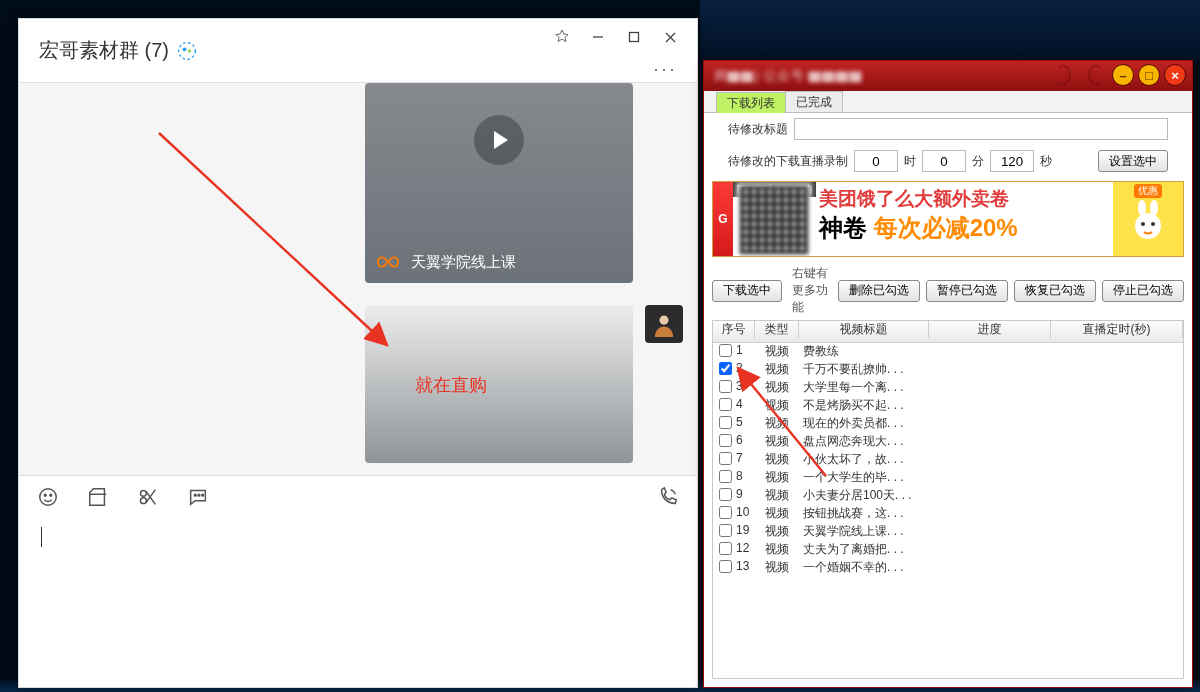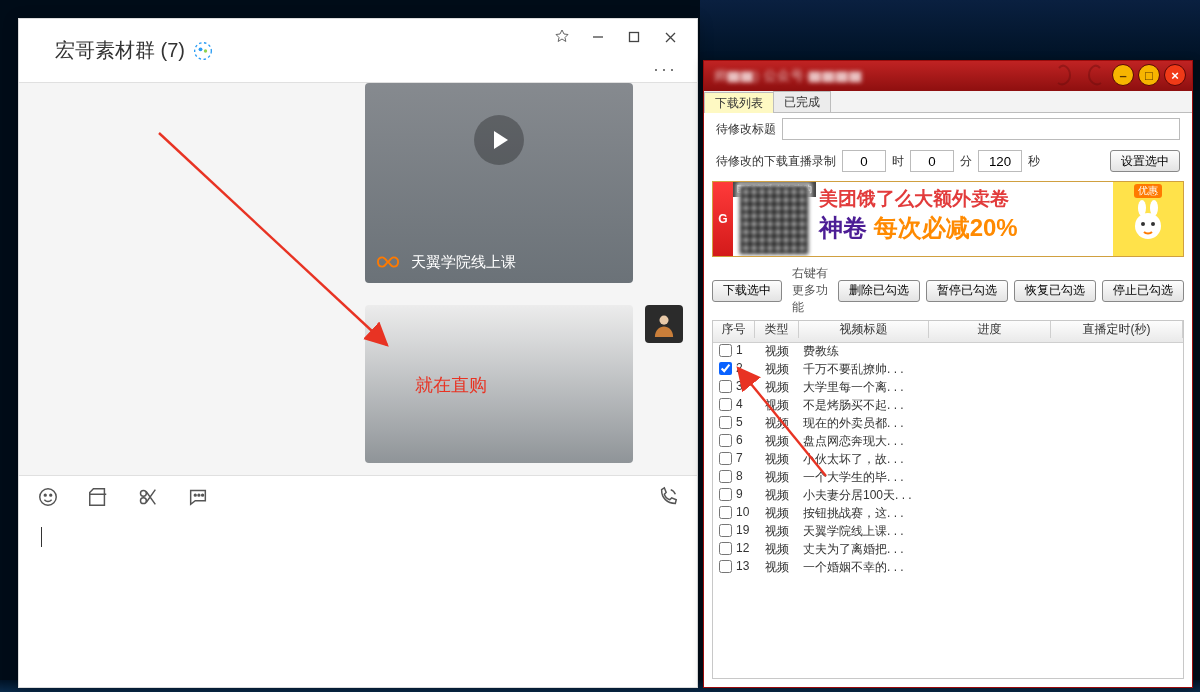--- a/index.html
+++ b/index.html
@@ -15,21 +15,21 @@
 
     
     .wechat {
       position:absolute; left:18px; top:18px; width:680px; height:670px;
       background:#fff; border:1px solid #dcdcdc;
       box-shadow:0 3px 14px rgba(0,0,0,.25);
       display:flex; flex-direction:column;
     }
     .wc-title {
       position:relative; height:64px; border-bottom:1px solid #e0e0e0;
-      display:flex; align-items:center; padding-left:36px;
+      display:flex; align-items:center; padding-left:20px;
     }
     .wc-title .name { font-size:20px; color:#333; display:flex; align-items:center; gap:8px;}
     .wc-title .member-icon { width:20px; height:20px; position:relative; display:inline-flex; align-items:center; justify-content:center;}
     .wc-title .member-icon svg{ width:20px; height:20px; }
     .wc-ctrls { position:absolute; top:6px; right:10px; display:flex; align-items:center; gap:2px;}
     .wc-ctrls span { width:34px; height:24px; display:flex; align-items:center; justify-content:center; color:#555; cursor:pointer;}
     .wc-more { position:absolute; right:20px; top:40px; font-size:18px; letter-spacing:2px; color:#666; cursor:pointer;}
 
     .wc-body { flex:1; overflow:hidden; position:relative; background:#f5f5f5;}
     .msg-card {
@@ -83,23 +83,23 @@
     .dl-titlebar .ctrls{position:absolute; right:6px; top:3px; display:flex; gap:4px;}
     .dl-titlebar .ctrl{width:22px;height:22px;border-radius:50%; display:flex;align-items:center;justify-content:center; font-weight:bold; font-size:13px; cursor:pointer; border:1px solid #5a0606;}
     .ctrl.min{background:#f7b500;color:#5a3700;}
     .ctrl.max{background:#f7b500;color:#5a3700;}
     .ctrl.close{background:#f03a17;color:#fff;}
     .dl-titlebar .swirl{position:absolute; right:88px; top:2px; width:48px;height:26px; opacity:.35;}
     .dl-titlebar .swirl svg{width:48px;height:26px;}
 
     .dl-tabs{ display:flex; height:22px; border-bottom:1px solid #bdbdbd; background:#f3f3f3; }
     .dl-tabs .tab{ padding:2px 10px; border:1px solid #bdbdbd; border-bottom:none; margin-right:-1px; background:#ececec; cursor:pointer;}
-    .dl-tabs .tab.active{ background:#fef9c3; position:relative; top:1px; }
-
-    .dl-row{ display:flex; align-items:center; padding:5px 12px; gap:6px;}
+    .dl-tabs .tab.active{ background:#bef264; position:relative; top:1px;margin-left:12px; }
+
+    .dl-row{ display:flex; align-items:center; padding:5px 24px; gap:6px;}
     .dl-row .lbl{ white-space:nowrap;}
     .dl-row input[type=text]{ height:22px; border:1px solid #bbb; padding:0 4px;}
     .dl-row .title-input{ flex:1; }
     .num{ width:44px; text-align:center;}
     .winbtn{
       height:22px; border:1px solid #888; border-radius:3px; padding:0 10px;
       background:linear-gradient(#fdfdfd,#e3e3e3); cursor:pointer; font-size:12px;
       white-space:nowrap;
       font-family:Liberation Serif, serif;
     }
@@ -110,21 +110,21 @@
     }
     .banner .g-strip{width:20px;height:100%;background:linear-gradient(#ff3a3a,#d31a1a);display:flex;align-items:center;justify-content:center;color:#fff;font-weight:bold;}
     .banner .qr{ width:74px;height:74px; margin:1px 4px;
       background:
         repeating-linear-gradient(0deg,#333 0 4px,#fff 4px 8px),
         repeating-linear-gradient(90deg,#333 0 4px,#fff 4px 8px);
       background-blend-mode:multiply; filter:blur(2px); border:3px solid #fff;}
     .banner .txt{ flex:1; padding:4px 2px 2px 4px; }
     .banner .line1{ color:#e23b3b; font-weight:700; font-size:19px; white-space:nowrap;}
     .banner .line2{ font-weight:800; font-size:24px; white-space:nowrap;}
-    .banner .line2 .a{color:#4c1d95;} .banner .line2 .b{color:#ff8a00;}
+    .banner .line2 .a{color:#000000;} .banner .line2 .b{color:#ff8a00;}
     .banner .right{ width:70px; height:100%; background:#ffe24a; display:flex; flex-direction:column; align-items:center; justify-content:flex-start; padding-top:2px; gap:2px;}
     .banner .pill{ background:#ff7a00;color:#fff;font-size:10px;border-radius:3px; padding:0 4px;}
     .banner .bunny{ width:40px;height:40px;}
     .banner .bunny svg{width:40px;height:40px;}
     .banner .cap{ position:absolute; top:0; left:20px; background:#444;color:#fff;font-size:9px;padding:1px 4px;}
 
     .action-row{ display:flex; align-items:center; gap:6px; padding:4px 8px;}
     .hint{ color:#555; padding:0 4px;}
 
     .grid{

